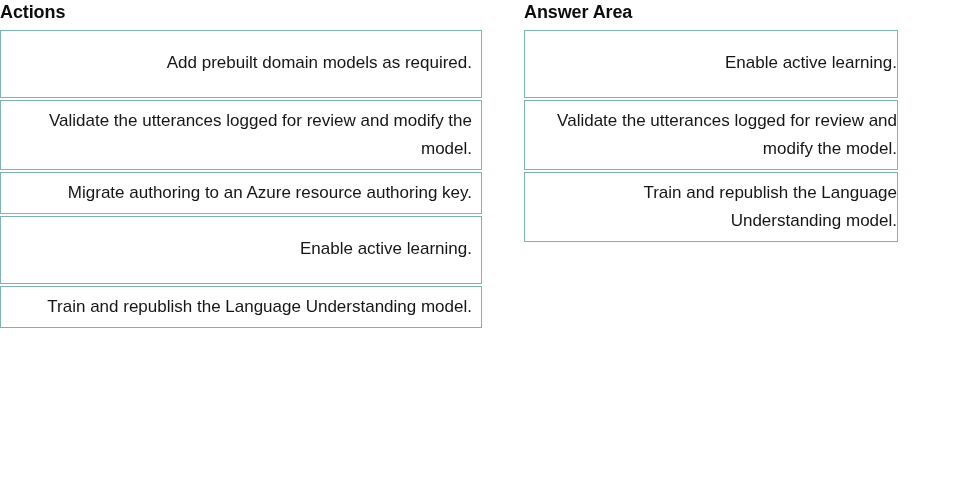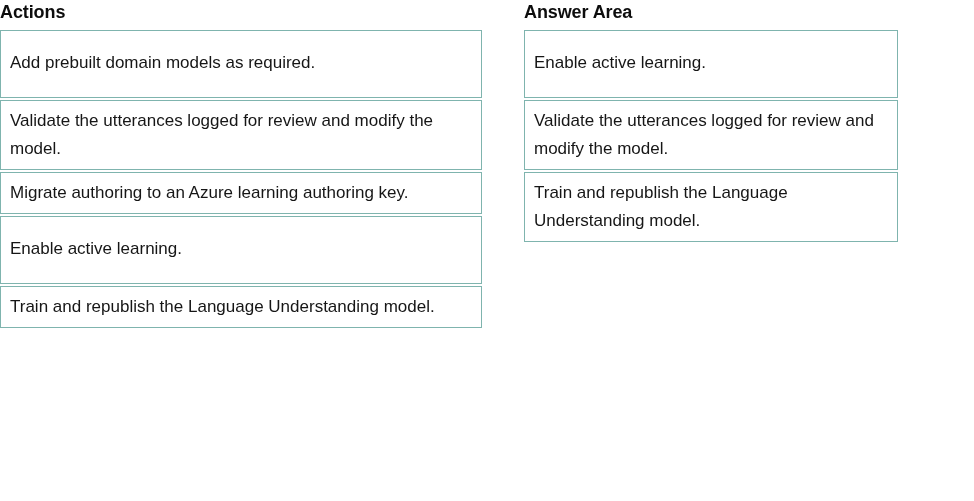--- a/index.html
+++ b/index.html
@@ -54,39 +54,40 @@
 
   
   .opt-box.tall {
     padding-top: 18px;
     padding-bottom: 20px;
   }
 
   .opt-text {
     display: block;
     max-width: 462px;
+    text-align: right;
   }
   .col-answer .opt-text { max-width: 462px; }
 </style>
 </head>
 <body>
 
 <div class="page">
 
   <div class="column col-actions">
     <div class="col-header">Actions</div>
     <div class="box-list">
         <div class="opt-box tall">
           <span class="opt-text">Add prebuilt domain models as required.</span>
         </div>
         <div class="opt-box">
           <span class="opt-text">Validate the utterances logged for review and modify the model.</span>
         </div>
         <div class="opt-box">
-          <span class="opt-text">Migrate authoring to an Azure learning authoring key.</span>
+          <span class="opt-text">Migrate authoring to an Azure resource authoring key.</span>
         </div>
         <div class="opt-box tall">
           <span class="opt-text">Enable active learning.</span>
         </div>
         <div class="opt-box">
           <span class="opt-text">Train and republish the Language Understanding model.</span>
         </div>
       </div>
   </div>
 

